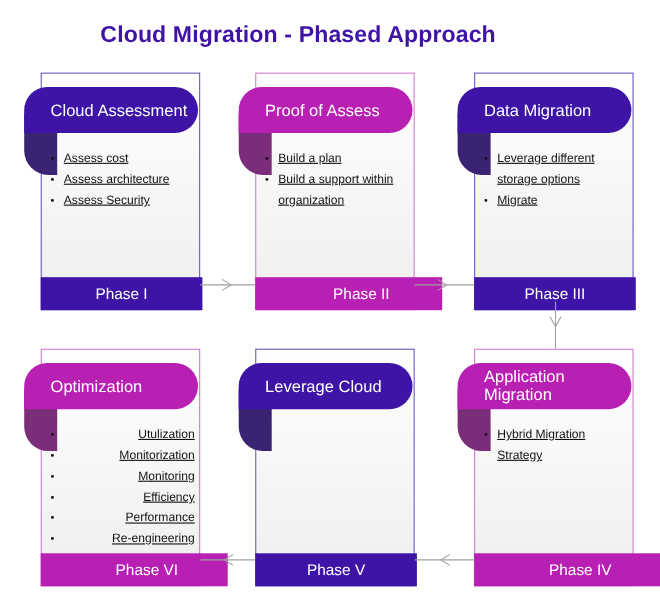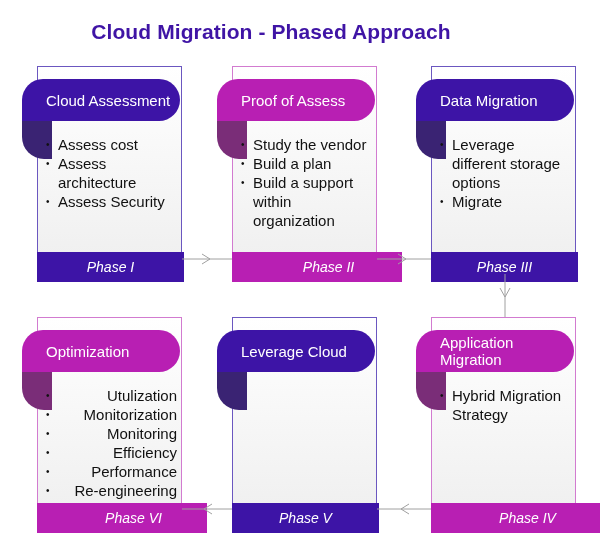--- a/index.html
+++ b/index.html
@@ -14,25 +14,25 @@
   .fold { position: absolute; left: -16px; top: 36px; width: 30px; height: 56px; border-radius: 0 0 0 22px; }
   .purple .fold { background: #3a2373; }
   .magenta .fold { background: #7a2d78; }
   .banner { position: absolute; left: -16px; top: 12px; width: 158px; height: 42px;
             border-radius: 0 22px 22px 0; display: flex; align-items: center; box-sizing: border-box;
             padding-left: 24px; color: #ffffff; font-size: 15px; line-height: 17px; }
   .banner.top-round { border-top-left-radius: 22px; }
   .purple .banner { background: #3d14a6; }
   .magenta .banner { background: #b81fb3; }
   .items { position: absolute; left: 8px; top: 68px; right: 4px; margin: 0; padding: 0; list-style: none;
-           font-size: 15px; line-height: 19px; color: #111111; }
+           font-size: 11px; line-height: 19px; color: #111111; text-decoration: underline; }
   .items li { position: relative; padding-left: 12px; }
   .items li::before { content: "•"; position: absolute; left: 0; top: 0; font-size: 10px; }
   .phase { position: absolute; left: -1px; bottom: -1px; width: 147px; height: 30px; color: #ffffff;
-           font-size: 14px; display: flex; align-items: center; justify-content: center; font-style: italic; }
+           font-size: 14px; display: flex; align-items: center; justify-content: center; }
   .purple .phase { background: #3d14a6; }
   .magenta .phase { background: #b81fb3; padding-left: 23px; }
 </style>
 </head>
 <body>
 
 <div class="title">Cloud Migration - Phased Approach</div>
 
 <div class="card purple" style="left:37px; top:66px;">
   <div class="fold"></div>
@@ -42,21 +42,20 @@
     <li>Assess architecture</li>
     <li>Assess Security</li>
   </ul>
   <div class="phase">Phase I</div>
 </div>
 
 <div class="card magenta" style="left:232px; top:66px;">
   <div class="fold"></div>
   <div class="banner top-round">Proof of Assess</div>
   <ul class="items">
-    <li>Study the vendor</li>
     <li>Build a plan</li>
     <li>Build a support within organization</li>
   </ul>
   <div class="phase">Phase II</div>
 </div>
 
 <div class="card purple" style="left:431px; top:66px;">
   <div class="fold"></div>
   <div class="banner top-round">Data Migration</div>
   <ul class="items">

